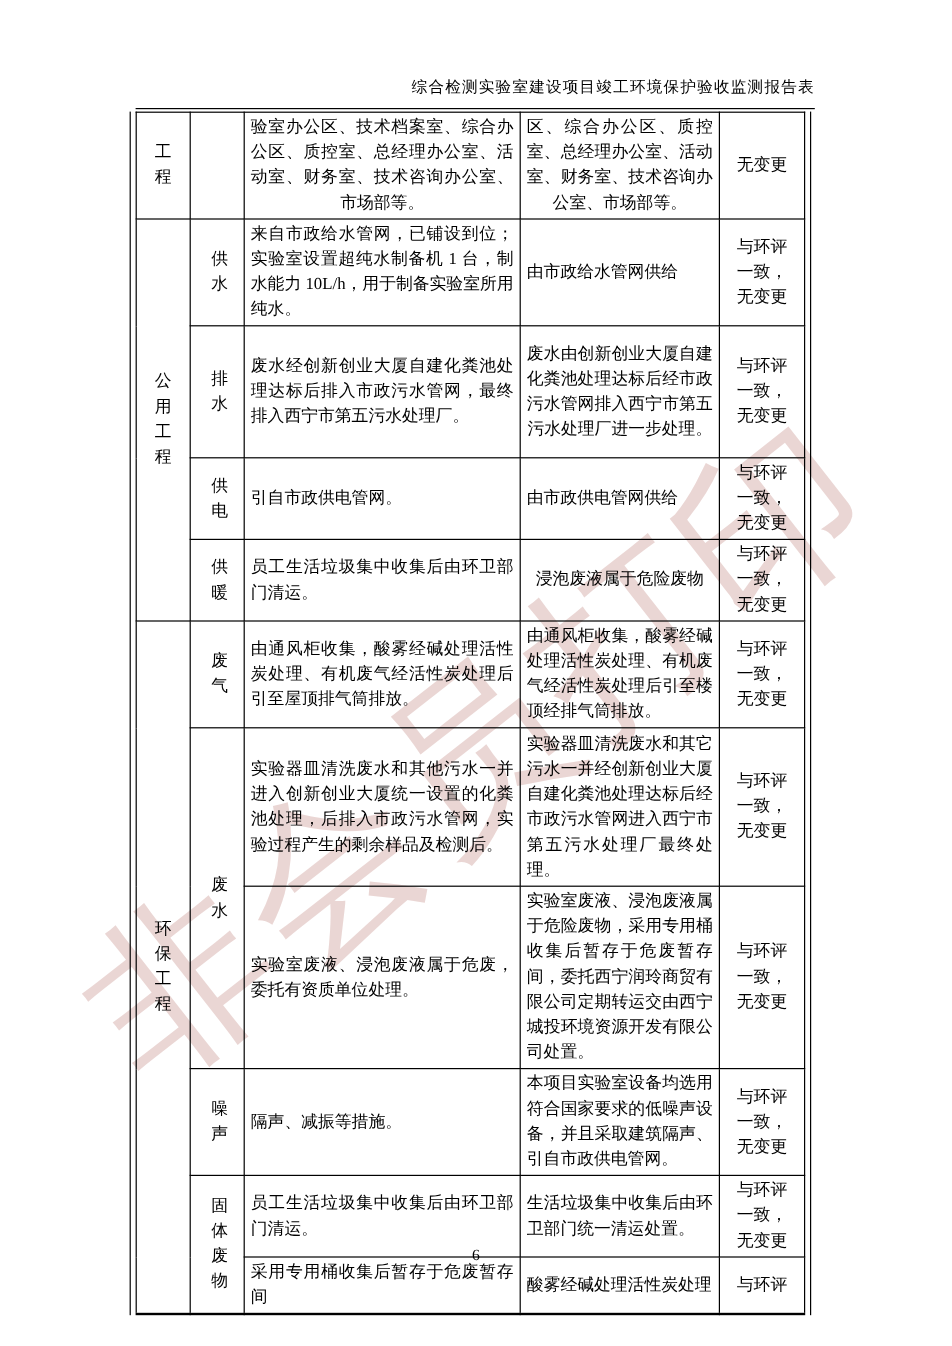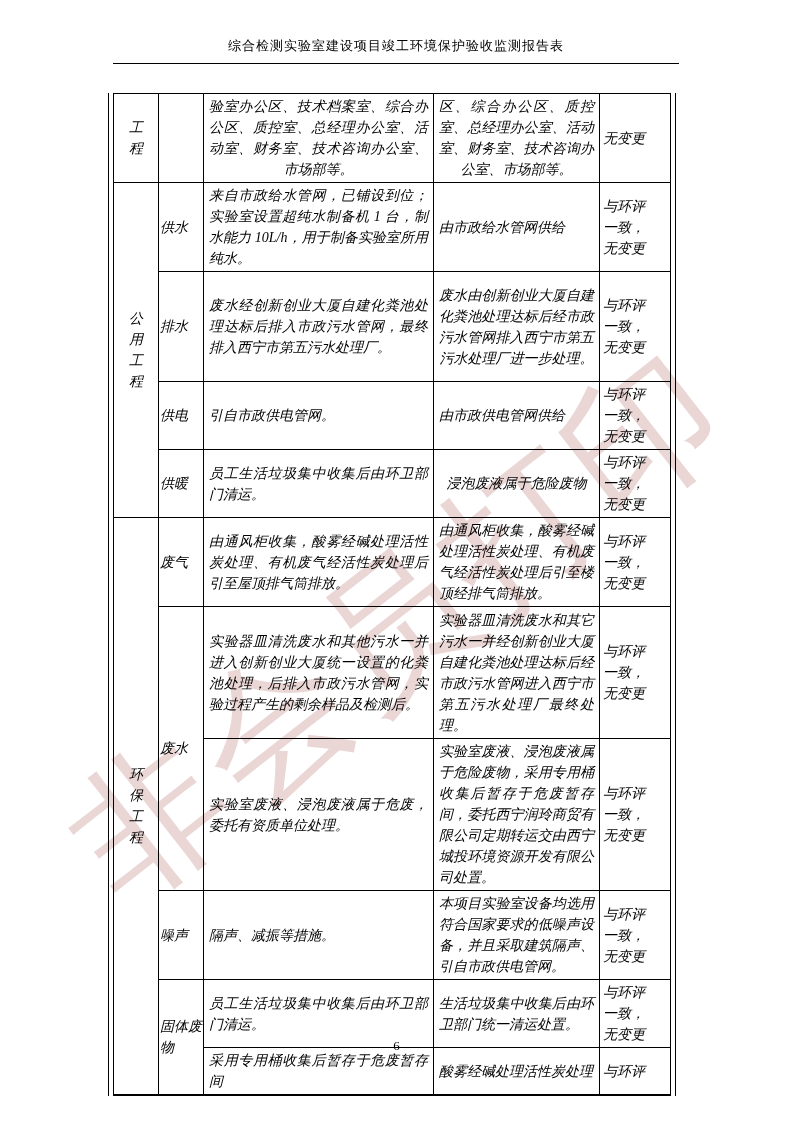--- a/index.html
+++ b/index.html
@@ -3,22 +3,22 @@
 <meta charset="utf-8">
 <style>
   html,body{margin:0;padding:0;}
   body{
     width:793px;height:1122px;position:relative;background:#ffffff;
     font-family:"Liberation Serif","DejaVu Serif",serif;color:#000;
     overflow:hidden;
   }
   
   .doc-title{
-    position:absolute;top:37px;left:113px;width:566px;
-    text-align:center;font-size:13px;letter-spacing:1px;
+    position:absolute;top:64px;left:113px;width:566px;
+    text-align:right;font-size:13px;letter-spacing:1px;
     padding-bottom:8px;border-bottom:1px solid #000;
     white-space:nowrap;
   }
   
   .watermark{
     position:absolute;left:400px;top:628px;z-index:1;
     transform:translate(-50%,-50%) rotate(-38deg);
     font-size:150px;letter-spacing:6px;white-space:nowrap;
     color:rgba(201,148,141,0.38);
     font-family:"Liberation Sans","DejaVu Sans",sans-serif;
@@ -32,29 +32,28 @@
   }
   table.report{
     border-collapse:collapse;table-layout:fixed;width:557px;
     background:transparent;border-bottom:2px solid #000;
   }
   table.report td{
     border:1px solid #000;vertical-align:middle;
     font-size:14px;line-height:1.5;
     white-space:pre-line;
     overflow:hidden;
-    font-style:italic;
   }
   td.cat{text-align:center;line-height:2.2;padding:2px 1px;}
-  td.sub{padding:2px 1px;}
+  td.sub{padding:2px 17px;}
   td.ca,td.cb{padding:2px 5px;}
   .jl{text-align:justify;text-align-last:left;}
   .jc{text-align:justify;text-align-last:center;}
   .cc{text-align:left;}
-  td.st{padding:2px 3px;}
+  td.st{text-align:center;padding:2px 3px;}
   
   .page-number{
     position:absolute;left:0;right:0;top:1038px;
     text-align:center;font-size:13px;
   }
 </style>
 </head>
 <body>
 
 <div class="doc-title">综合检测实验室建设项目竣工环境保护验收监测报告表</div>

